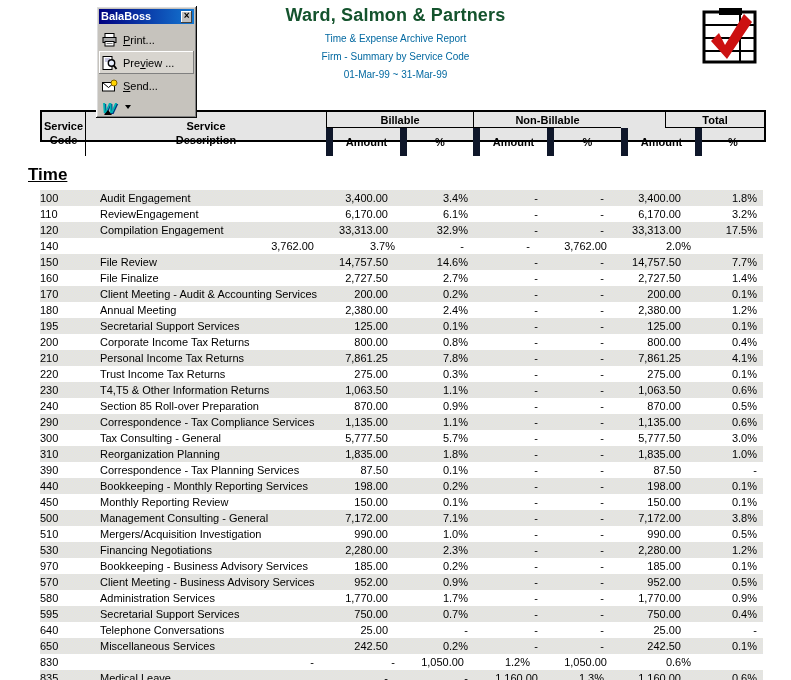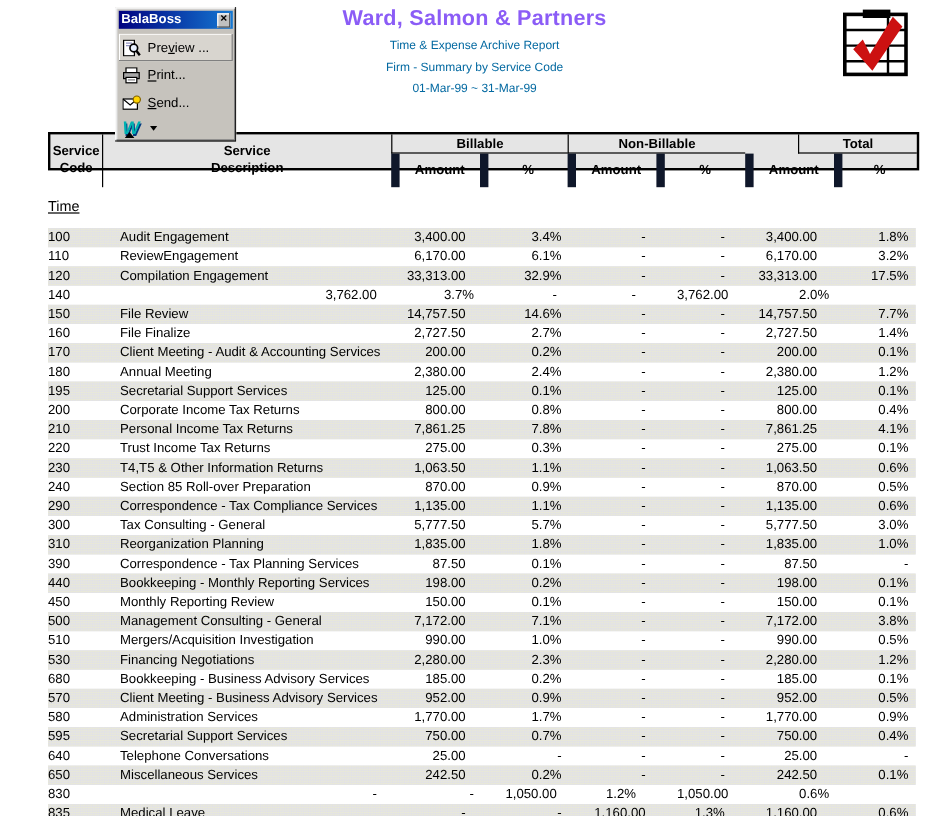--- a/index.html
+++ b/index.html
@@ -2,21 +2,21 @@
 <html><head>
 <meta charset="utf-8">
 <style>
   html,body{margin:0;padding:0;}
   body{
     width:791px;height:680px;position:relative;overflow:hidden;
     background:#fff;font-family:"Liberation Sans",sans-serif;color:#000;
   }
   
   .report-header{position:absolute;top:5px;left:0;width:100%;text-align:center;}
-  .company{font-size:18px;font-weight:bold;color:#8b5cf6;letter-spacing:.2px;}
+  .company{font-size:18px;font-weight:bold;color:#14532d;letter-spacing:.2px;}
   .subline{font-size:10px;color:#0369a1;margin-top:7px;}
   
   .logo{position:absolute;left:699px;top:4px;width:62px;height:64px;}
   
   .balaboss{
     position:absolute;left:96px;top:6px;width:101px;height:112px;z-index:20;
     background:#c6c3bd;padding:3px;box-sizing:border-box;
     box-shadow:inset -1px -1px #0a0a0a,inset 1px 1px #fff,inset -2px -2px #808080,inset 2px 2px #dcdcdc;
   }
   .titlebar{height:15px;background:linear-gradient(90deg,#000080,#1478d2);
@@ -49,21 +49,21 @@
     white-space:pre-line;line-height:1.25;}
   .hc-code{grid-column:1;grid-row:1/3;border-right:1px solid #000;}
   .hc-desc{grid-column:2;grid-row:1/3;}
   .hg{display:flex;align-items:center;justify-content:center;
     border-left:1px solid #000;border-bottom:1px solid #000;grid-row:1;}
   .hg-billable{grid-column:3/5;}
   .hg-nonbillable{grid-column:5/7;}
   .hg-total{grid-column:7/9;margin-left:44px;}
   .h2{display:flex;align-items:center;justify-content:center;grid-row:2;border-left:7px solid #0f172a;}
   
-  .section-label{position:absolute;left:40px;top:165px;font-size:12px;font-weight:normal;
+  .section-label{position:absolute;left:28px;top:165px;font-size:17px;font-weight:bold;
     text-decoration:underline;}
   
   .rows{position:absolute;left:40px;top:190px;width:723px;}
   .row{display:grid;grid-template-columns:46px 242px 74px 73px 74px 74px 74px 66px;
     height:16px;align-items:center;font-size:11px;line-height:16px;}
   .row.shaded{background-color:#e3e3df;
     background-image:conic-gradient(#e0e0ea 25%,#e8e8d8 0 50%,#e0e0ea 0 75%,#e8e8d8 0);
     background-size:2px 2px;}
   .c-code{text-align:left;}
   .c-desc{text-align:left;padding-left:14px;white-space:nowrap;overflow:hidden;}
@@ -338,21 +338,21 @@
     <div class="c-code">530</div>
     <div class="c-desc">Financing Negotiations</div>
     <div class="c-bamt">2,280.00</div>
     <div class="c-bpct">2.3%</div>
     <div class="c-nbamt">-</div>
     <div class="c-nbpct">-</div>
     <div class="c-tamt">2,280.00</div>
     <div class="c-tpct">1.2%</div>
   </div>
     <div class="row">
-    <div class="c-code">680</div>
+    <div class="c-code">970</div>
     <div class="c-desc">Bookkeeping - Business Advisory Services</div>
     <div class="c-bamt">185.00</div>
     <div class="c-bpct">0.2%</div>
     <div class="c-nbamt">-</div>
     <div class="c-nbpct">-</div>
     <div class="c-tamt">185.00</div>
     <div class="c-tpct">0.1%</div>
   </div>
     <div class="row shaded">
     <div class="c-code">570</div>
@@ -424,38 +424,38 @@
     <div class="c-tpct">0.6%</div>
   </div>
   </div>
 
 <div class="balaboss">
   <div class="titlebar">
     <span class="title-text">BalaBoss</span>
     <span class="close-btn">×</span>
   </div>
   <div class="menu">
+    <div class="menu-item">
+      <svg class="mi-icon" width="16" height="14" viewBox="0 0 16 14">
+        <rect x="3" y="0.5" width="9" height="4" fill="#ffffff" stroke="#000000"></rect>
+        <rect x="1" y="4.5" width="13" height="5" fill="#a8a8a8" stroke="#000000"></rect>
+        <rect x="3" y="8.5" width="9" height="4.5" fill="#ffffff" stroke="#000000"></rect>
+        <line x1="4.5" y1="10.5" x2="10.5" y2="10.5" stroke="#808080"></line>
+      </svg>
+      <span><span class="u">P</span><span>rint...</span></span>
+    </div>
     <div class="menu-item raised">
       <svg class="mi-icon" width="16" height="14" viewBox="0 0 16 14">
         <rect x="1" y="0.5" width="9" height="13" fill="#ffffff" stroke="#000000"></rect>
         <line x1="3" y1="3" x2="8" y2="3" stroke="#9090c0"></line>
         <line x1="3" y1="5" x2="8" y2="5" stroke="#9090c0"></line>
         <circle cx="9.5" cy="7" r="3.2" fill="#e8f0ff" stroke="#000000" stroke-width="1.4"></circle>
         <line x1="11.8" y1="9.5" x2="14.5" y2="13" stroke="#000000" stroke-width="2"></line>
       </svg>
       <span><span>Pre</span><span class="u">v</span><span>iew ...</span></span>
-    </div>
-    <div class="menu-item">
-      <svg class="mi-icon" width="16" height="14" viewBox="0 0 16 14">
-        <rect x="3" y="0.5" width="9" height="4" fill="#ffffff" stroke="#000000"></rect>
-        <rect x="1" y="4.5" width="13" height="5" fill="#a8a8a8" stroke="#000000"></rect>
-        <rect x="3" y="8.5" width="9" height="4.5" fill="#ffffff" stroke="#000000"></rect>
-        <line x1="4.5" y1="10.5" x2="10.5" y2="10.5" stroke="#808080"></line>
-      </svg>
-      <span><span class="u">P</span><span>rint...</span></span>
     </div>
     <div class="menu-item">
       <svg class="mi-icon" width="16" height="14" viewBox="0 0 16 14">
         <rect x="0.5" y="3.5" width="12" height="8.5" fill="#ffffff" stroke="#000000"></rect>
         <path d="M0.5,3.5 L6.5,8.5 L12.5,3.5" fill="none" stroke="#000000"></path>
         <circle cx="12" cy="4" r="3" fill="#ffd400" stroke="#806000"></circle>
       </svg>
       <span><span class="u">S</span><span>end...</span></span>
     </div>
     <div class="word-row">

